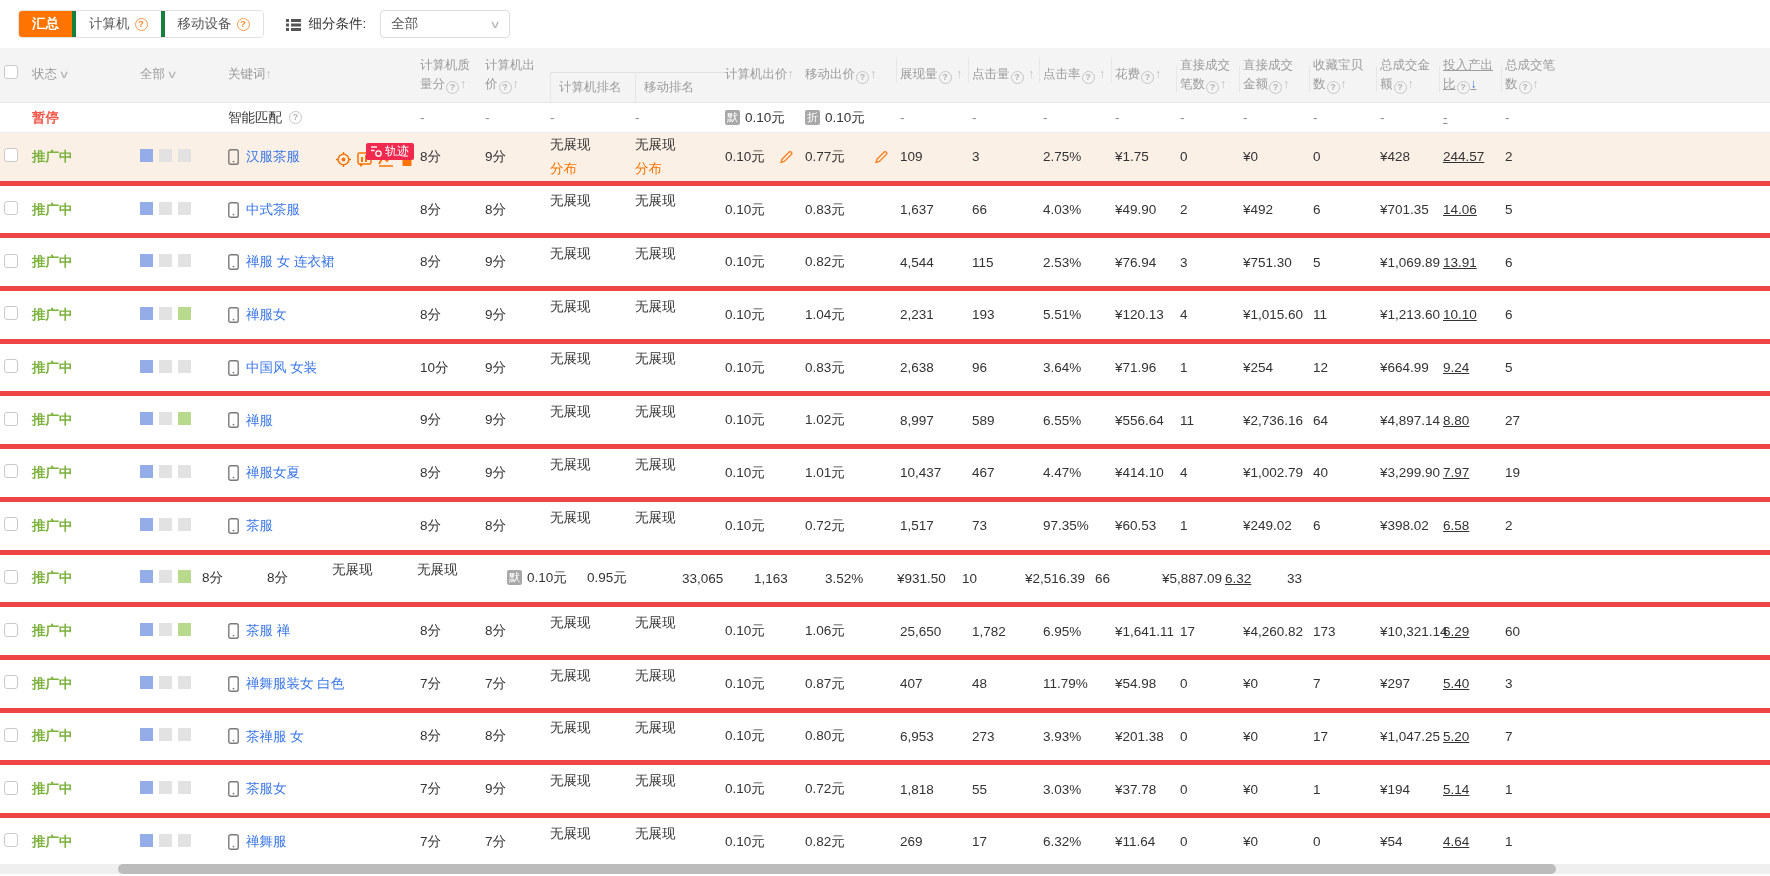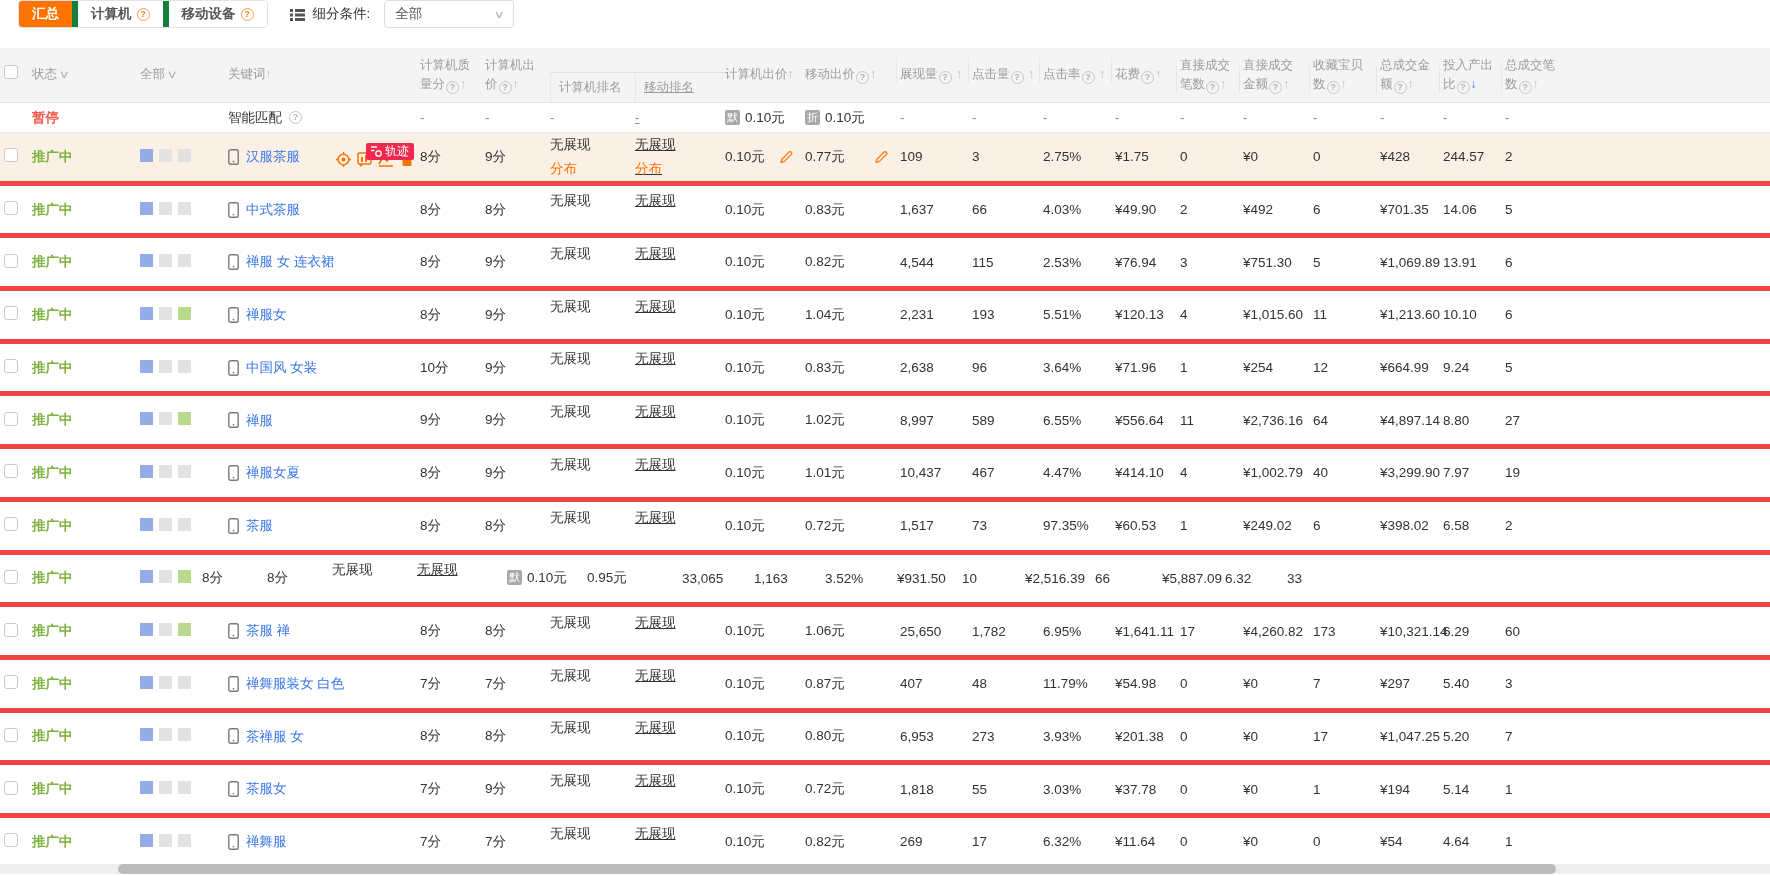--- a/index.html
+++ b/index.html
@@ -3,23 +3,23 @@
 <meta charset="utf-8">
 <style>
   * { box-sizing: border-box; margin: 0; padding: 0; }
   body {
     width: 1770px; height: 876px; position: relative; overflow: hidden;
     background: #fff; color: #333;
     font-family: "Liberation Sans", "DejaVu Sans", sans-serif;
     font-size: 13.5px;
   }
   
-  .toolbar { height: 48px; display: flex; align-items: flex-start; padding-left: 18px; background: #fff; }
+  .toolbar { height: 48px; display: flex; align-items: center; padding-left: 18px; background: #fff; }
   .tabgroup { display: flex; border: 1px solid #e2e2e2; border-radius: 4px; overflow: hidden; height: 28px; }
-  .tab { display: flex; align-items: center; gap: 5px; padding: 0 13px; color: #555; cursor: pointer; border-left: 6px solid #15803d; background: #fff; font-weight: bold; }
+  .tab { display: flex; align-items: center; gap: 5px; padding: 0 13px; color: #555; cursor: pointer; border-left: 4px solid #15803d; background: #fff; }
   .tab:first-child { border-left: none; }
   .tab.active { background: #ff7300; color: #fff; font-weight: bold; }
   .q { display: inline-block; width: 13px; height: 13px; border-radius: 50%; border: 1px solid #c6c6c6;
        color: #b3b3b3; font-size: 9px; line-height: 11px; text-align: center; font-weight: bold; flex: none; }
   .q::before { content: "?"; }
   .q.orange { border-color: #ff9a4d; color: #ff8326; }
   .segment { margin-left: 22px; display: flex; align-items: center; gap: 8px; color: #333; }
   .list-icon { width: 15px; height: 12px; display: inline-block; position: relative; }
   .list-icon::before { content:""; position: absolute; left: 0; top: 1px; width: 3px; height: 2.5px; background:#555;
        box-shadow: 0 4.5px 0 #555, 0 9px 0 #555; }
@@ -31,32 +31,32 @@
   .chev::before { content: "∨"; }
 
   
   .col-check  { width: 30px;  padding-left: 4px; }
   .col-status { width: 84px;  padding-left: 2px; }
   .col-all    { width: 88px;  padding-left: 26px; }
   .col-kw     { width: 218px; padding-left: 26px; position: relative; }
   .col-pcq    { width: 65px; }
   .col-mq     { width: 65px; }
   .col-pcrank { width: 85px; }
-  .col-mrank  { width: 90px; text-decoration: underline; }
+  .col-mrank  { width: 90px; }
   .col-pcbid  { width: 80px; position: relative; }
   .col-mbid   { width: 95px; position: relative; }
   .col-impr   { width: 72px; }
   .col-clicks { width: 71px; }
   .col-ctr    { width: 72px; }
   .col-cost   { width: 65px; }
   .col-dord   { width: 63px; }
   .col-damt   { width: 70px; }
   .col-fav    { width: 67px; }
   .col-tamt   { width: 63px; }
-  .col-roi    { width: 62px; }
+  .col-roi    { width: 62px; text-decoration: underline; }
   .col-tord   { width: 65px; }
   .c, .hc { flex: none; padding-right: 8px; }
 
   
   .thead { display: flex; align-items: center; height: 55px; background: #f4f4f5; border-bottom: 1px solid #e4e4e4;
            color: #9c9c9c; font-size: 12.5px; line-height: 1.55; }
   .hc { position: relative; }
   .hc .arr { color: #bdbdbd; font-size: 12px; }
   .hc .arr::before { content: "↑"; }
   .hc .arr.down { color: #3875ea; }

